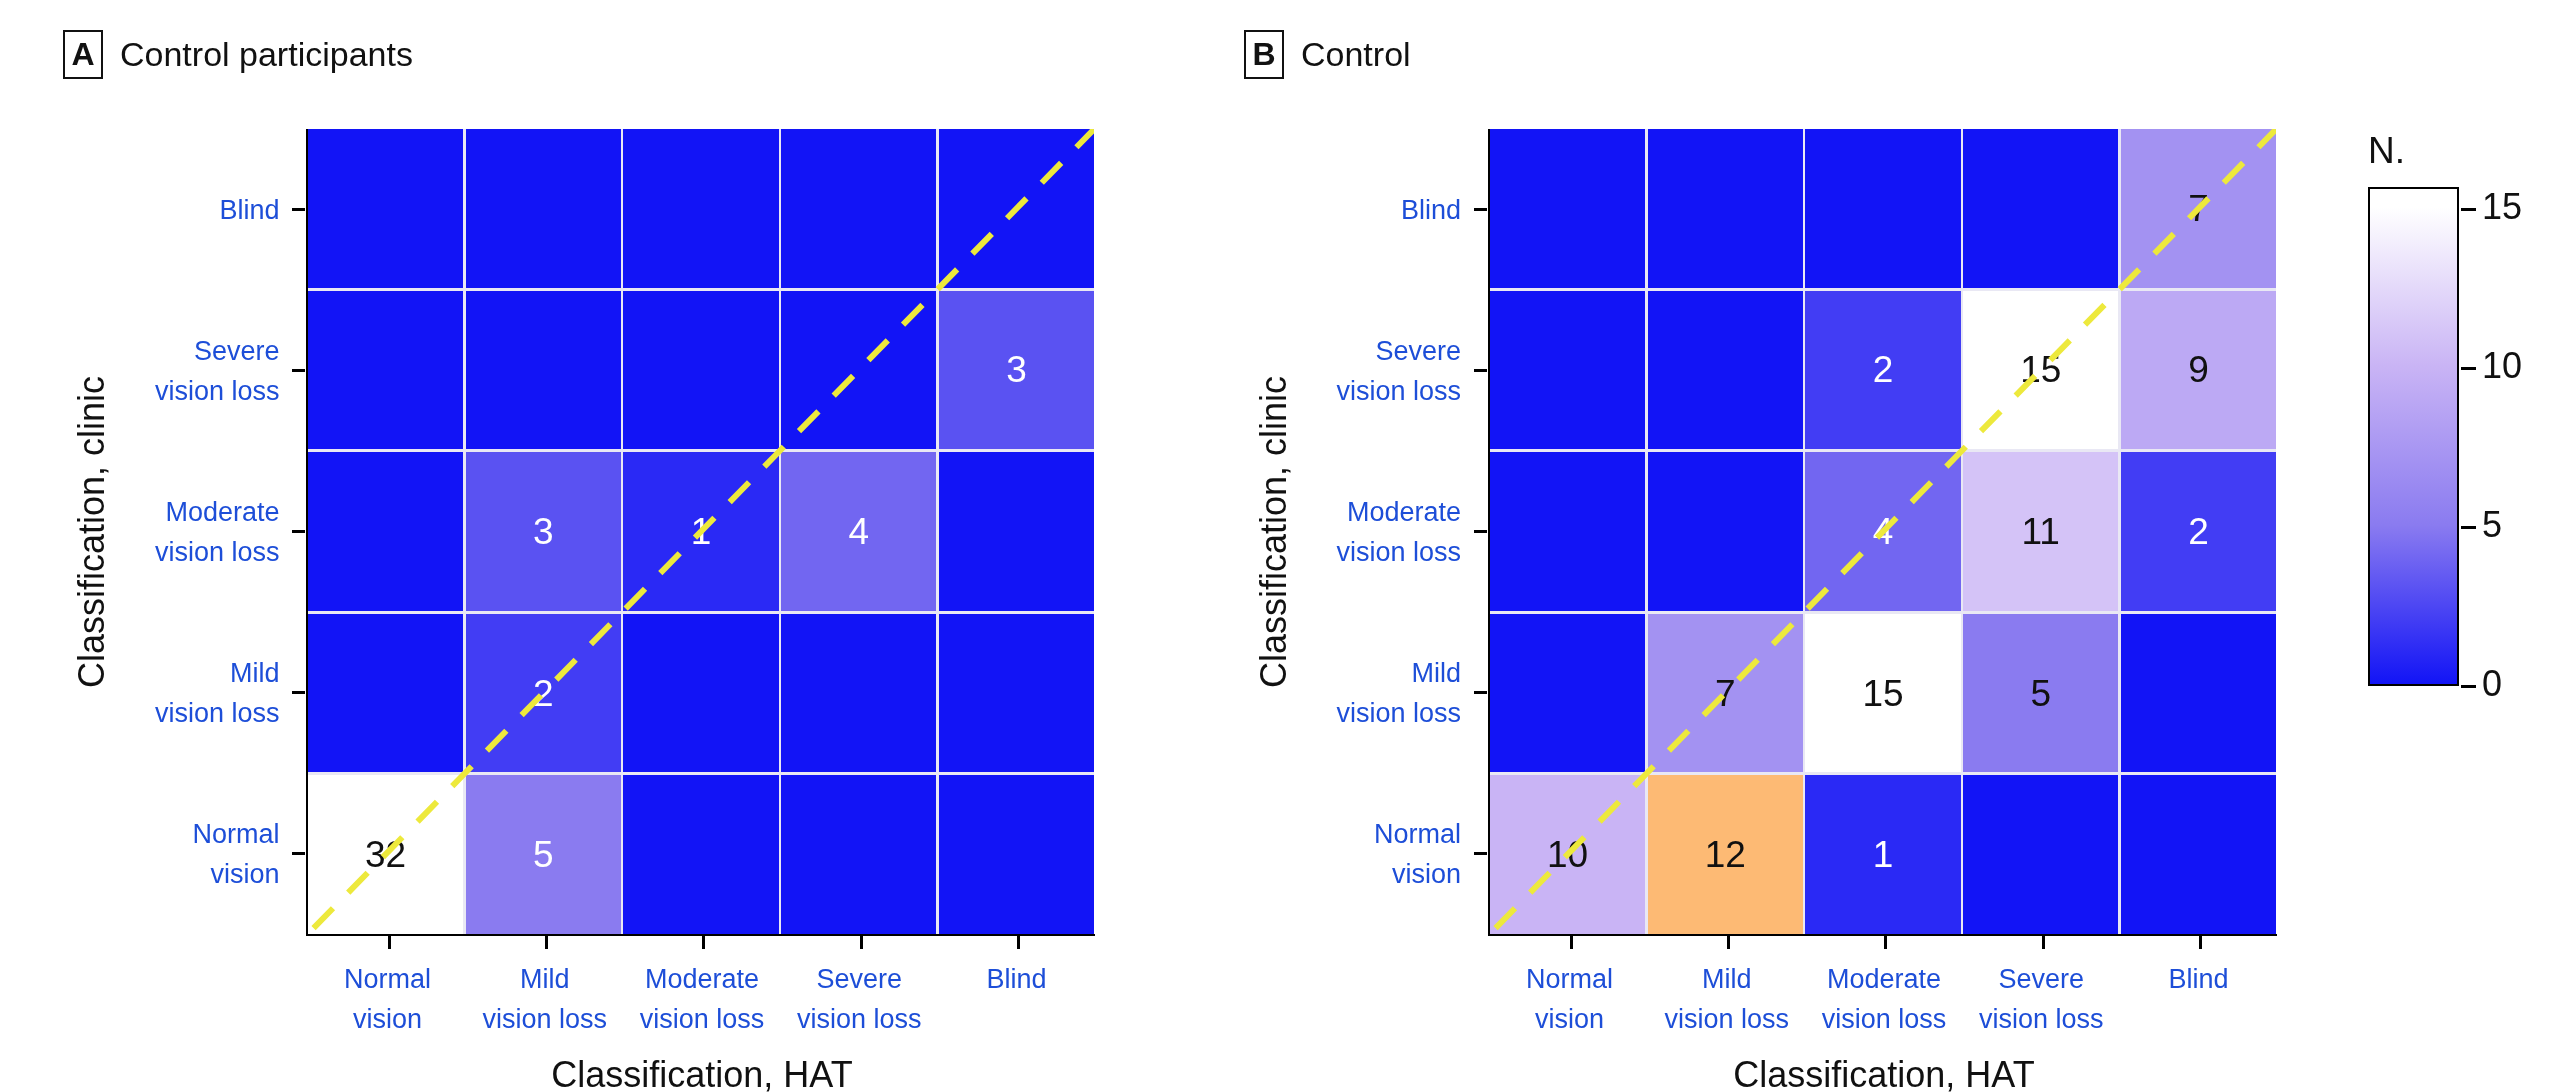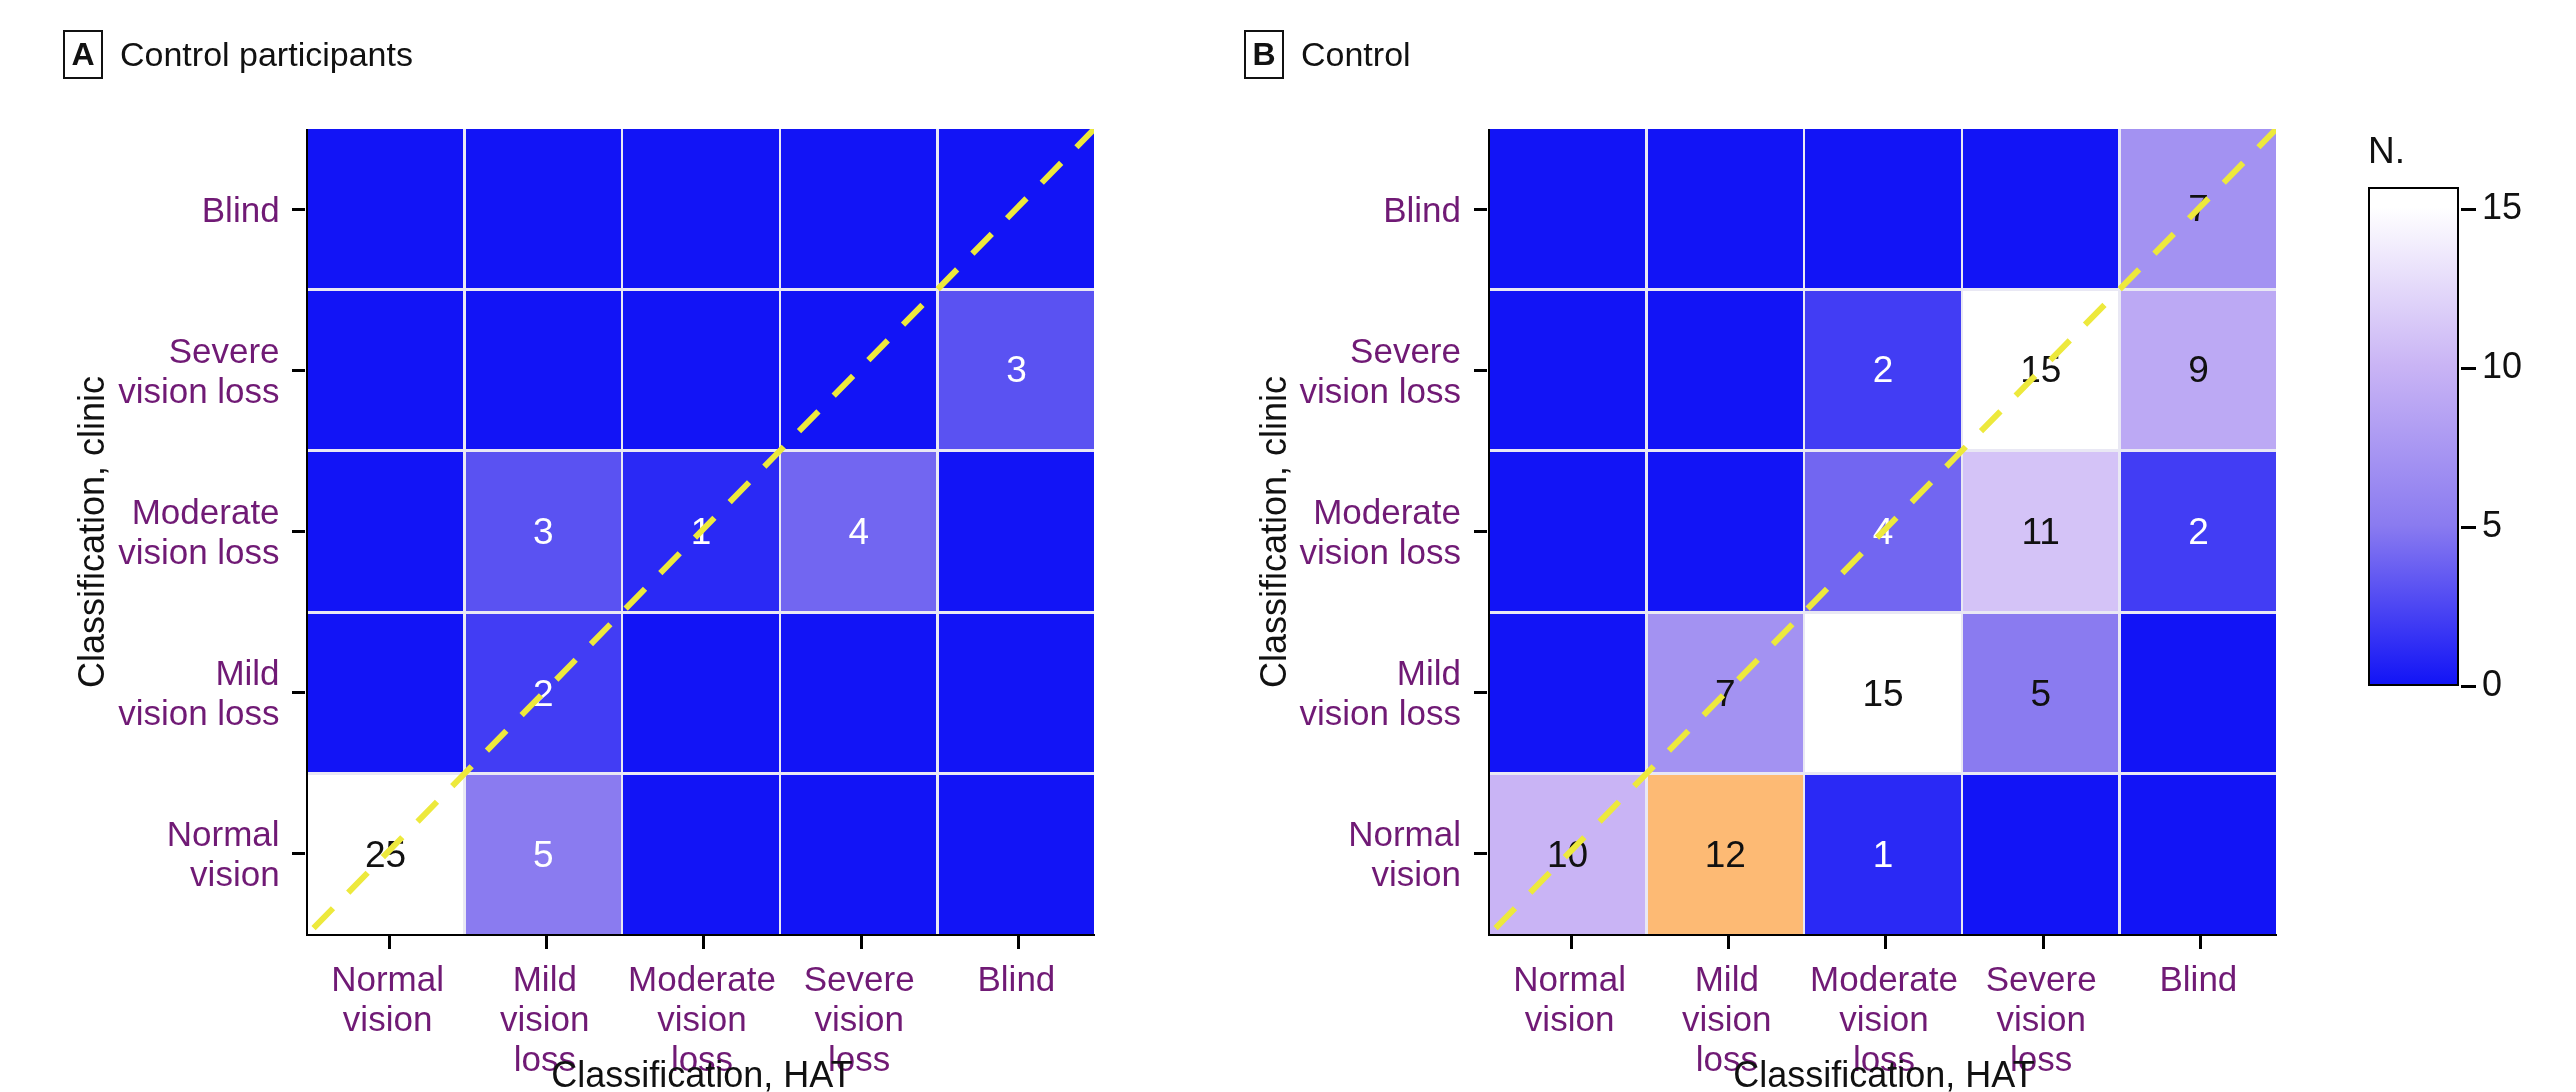--- a/index.html
+++ b/index.html
@@ -24,21 +24,21 @@
   }
   .hm-cell{display:flex;align-items:center;justify-content:center;}
   .cell-value{font-size:37px;line-height:1;}
   .diag-svg{position:absolute;left:0;top:0;pointer-events:none;}
   .xtick{position:absolute;width:2.6px;height:13.2px;background:#000;top:807px;}
   .ytick{position:absolute;width:13.2px;height:2.6px;background:#000;left:-16px;}
   .ytick-labels{
     position:absolute;top:129px;width:265px;height:805px;display:flex;flex-direction:column;
   }
   .ytick-slot{flex:1;display:flex;align-items:center;justify-content:flex-end;}
-  .tick-text{font-size:35px;line-height:40px;text-align:right;color:#701a75;}
+  .tick-text{font-size:27px;line-height:40px;text-align:right;color:#1d4ed8;}
   .xtick-labels{
     position:absolute;top:959px;width:786px;display:flex;
   }
   .xtick-slot{flex:1;display:flex;align-items:flex-start;justify-content:center;}
   .xtick-slot .tick-text{text-align:center;}
   .axis-title-x{position:absolute;top:1054px;width:786px;text-align:center;font-size:36px;color:#111;}
   .axis-title-y{
     position:absolute;top:129px;height:805px;width:46px;display:flex;align-items:center;justify-content:center;
   }
   .axis-title-y > span{
@@ -122,21 +122,21 @@
         </div>
         <div class="hm-cell" style="background: rgb(18, 20, 246);"></div>
         <div class="hm-cell" style="background: rgb(18, 20, 246);"></div>
         <div class="hm-cell" style="background: rgb(66, 61, 244);">
           <span class="cell-value" style="color: rgb(255, 255, 255);">2</span>
         </div>
         <div class="hm-cell" style="background: rgb(18, 20, 246);"></div>
         <div class="hm-cell" style="background: rgb(18, 20, 246);"></div>
         <div class="hm-cell" style="background: rgb(18, 20, 246);"></div>
         <div class="hm-cell" style="background: rgb(255, 255, 255);">
-          <span class="cell-value" style="color: rgb(17, 17, 17);">25</span>
+          <span class="cell-value" style="color: rgb(17, 17, 17);">32</span>
         </div>
         <div class="hm-cell" style="background: rgb(138, 123, 240);">
           <span class="cell-value" style="color: rgb(255, 255, 255);">5</span>
         </div>
         <div class="hm-cell" style="background: rgb(18, 20, 246);"></div>
         <div class="hm-cell" style="background: rgb(18, 20, 246);"></div>
         <div class="hm-cell" style="background: rgb(18, 20, 246);"></div>
       </div>
       <svg width="786" height="805" class="diag-svg" viewBox="0 0 1188 1216">
         <line x1="0" y1="1216" x2="1188" y2="0" stroke="#EDE93C" stroke-width="9" stroke-dasharray="42 33" stroke-dashoffset="-12"></line>

